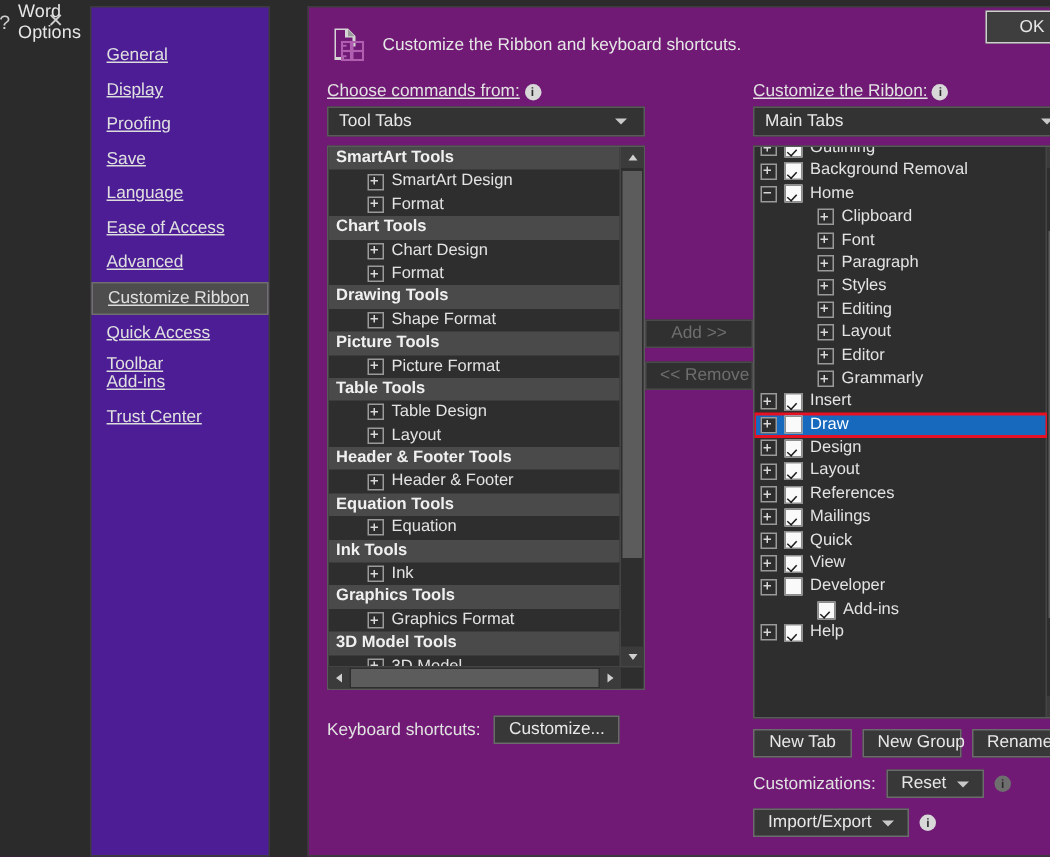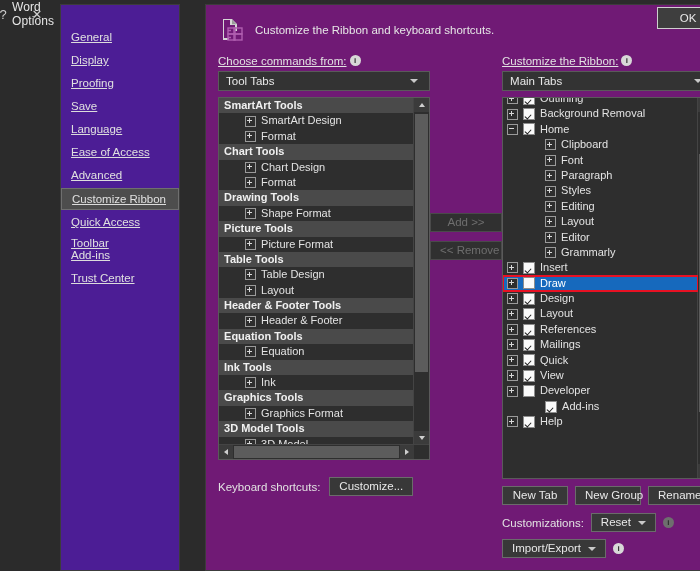--- a/index.html
+++ b/index.html
@@ -31,21 +31,21 @@
   .pane{flex:1 1 auto;margin-left:25px;border:1px solid #3c3c3c;background:#701a75;box-sizing:border-box;position:relative;padding:10px 12px;}
 
   .hdr{display:flex;align-items:center;gap:9px;margin:2px 0 12px 2px;}
   .hdr-txt{font-size:11.5px;color:#e6e6e6;}
 
   .cols{display:flex;align-items:flex-start;}
   .col{width:212px;flex:0 0 212px;}
   .midcol{flex:1 1 auto;display:flex;flex-direction:column;align-items:flex-end;padding-top:158px;}
   .rightarrows{width:30px;flex:0 0 30px;padding-top:158px;display:flex;flex-direction:column;align-items:center;gap:5px;}
 
-  .collabel{font-size:11.5px;color:#e2e2e2;margin-bottom:4px;display:flex;align-items:flex-start;gap:3px;}
+  .collabel{font-size:11.5px;color:#e2e2e2;margin-bottom:4px;display:flex;align-items:flex-end;gap:3px;}
   .u{text-decoration:underline;}
 
   .combo{height:20px;border:1px solid #5a5a5a;background:#333;display:flex;align-items:center;
          padding:0 8px 0 7px;font-size:11.5px;color:#e8e8e8;box-sizing:border-box;cursor:default;}
   .combo .cv{flex:1 1 auto;}
   .caret{width:0;height:0;border-left:4px solid transparent;border-right:4px solid transparent;border-top:4px solid #c9c9c9;margin-right:3px;}
 
   
   .listbox{margin-top:6px;border:1px solid #5a5a5a;background:#2e2e2e;box-sizing:border-box;position:relative;overflow:hidden;}
   .lb-left{height:363px;}

